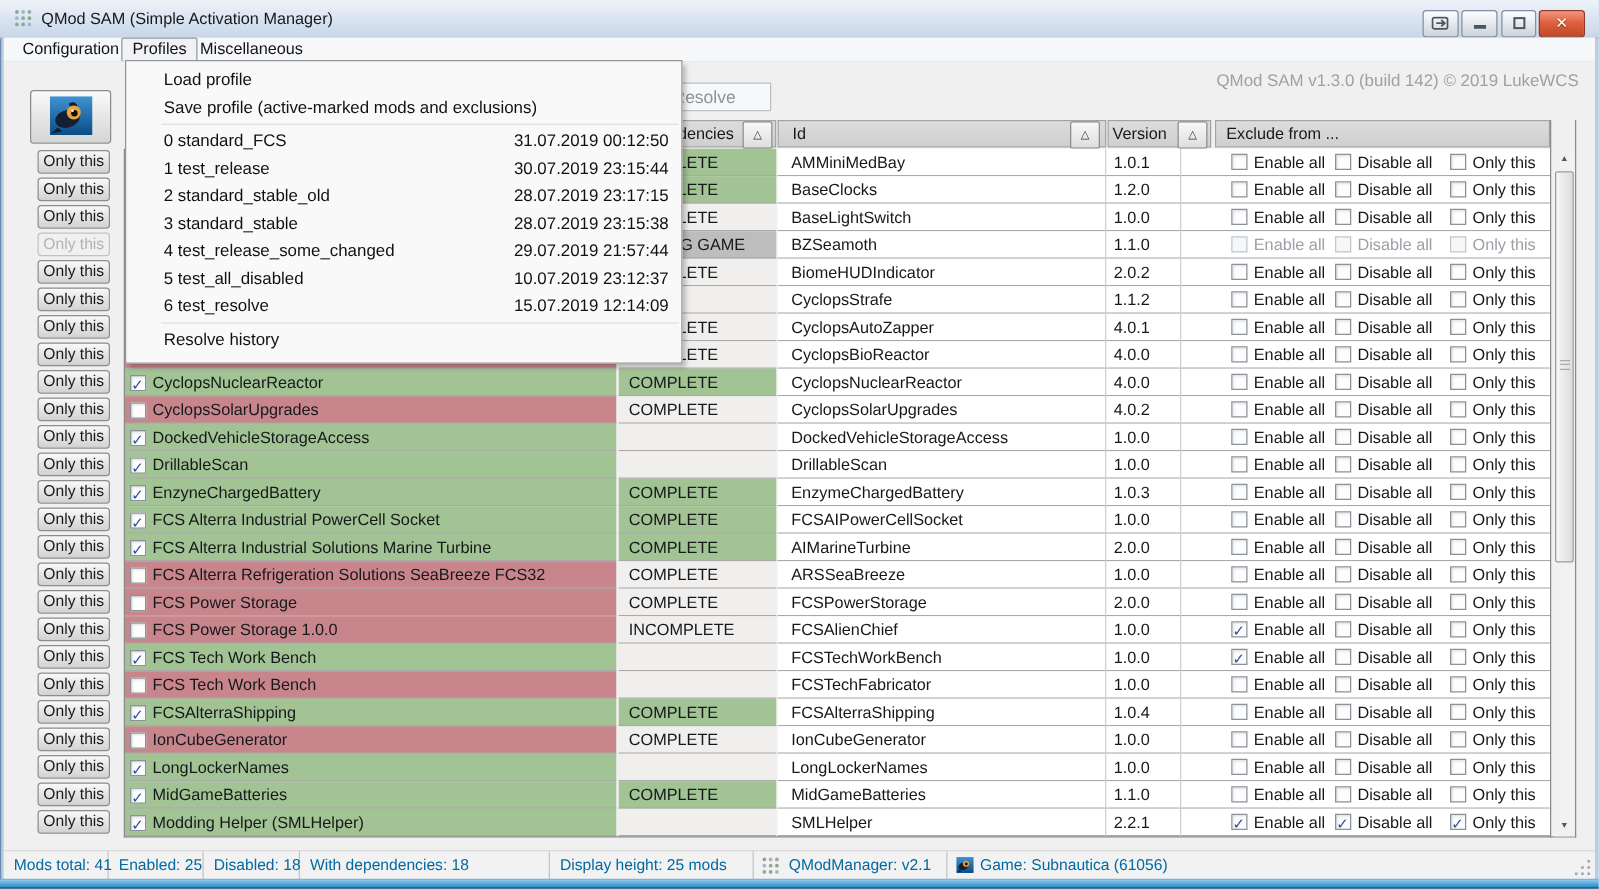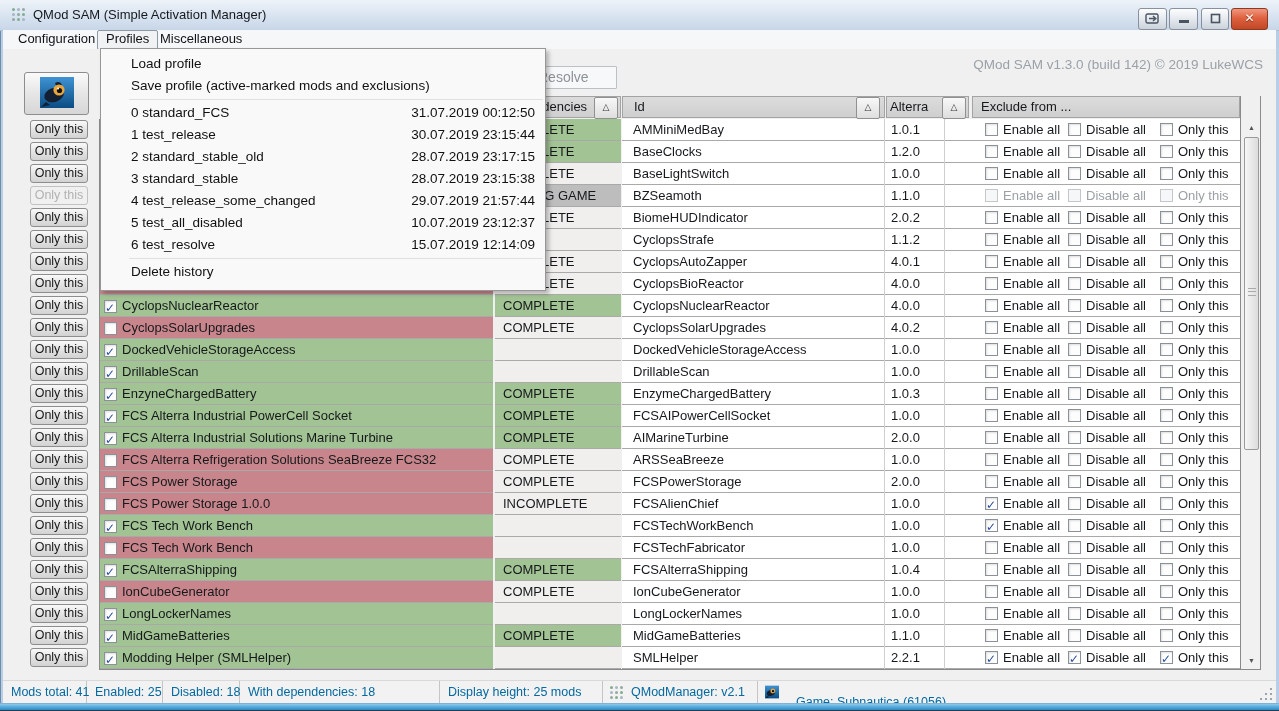--- a/index.html
+++ b/index.html
@@ -163,21 +163,21 @@
         <circle cx="18" cy="11.5" r="1.1" fill="#fdf3da"></circle>
       </svg>
     </div>
 
     <div id="resolve-btn">Resolve</div>
 
     <div class="hdr" style="left:492px;width:126px;padding-left:8px;">Dependencies</div>
     <div class="sort-btn" style="left:591px;"><span>△</span></div>
     <div class="hdr" style="left:619px;width:263px;padding-left:11px;">Id</div>
     <div class="sort-btn" style="left:853px;"><span>△</span></div>
-    <div class="hdr" style="left:883px;width:83px;padding-left:3px;">Alterra</div>
+    <div class="hdr" style="left:883px;width:83px;padding-left:3px;">Version</div>
     <div class="sort-btn" style="left:939px;"><span>△</span></div>
     <div class="hdr" style="left:969px;width:268px;padding-left:8px;">Exclude from ...</div>
 
     <div id="rows">
         <div class="row" style="top: 70px;">
           <div class="only-btn">Only this</div>
           <div class="cell name-cell none"></div>
           <div class="cell dep-cell dep-green">COMPLETE</div>
           <div class="cell right-cell">
             <span class="id-text">AMMiniMedBay</span>
@@ -503,21 +503,21 @@
       <div class="pm-item">Save profile (active-marked mods and exclusions)</div>
       <div class="pm-sep"></div>
       <div class="pm-item">0 standard_FCS<span class="pm-date">31.07.2019 00:12:50</span></div>
       <div class="pm-item">1 test_release<span class="pm-date">30.07.2019 23:15:44</span></div>
       <div class="pm-item">2 standard_stable_old<span class="pm-date">28.07.2019 23:17:15</span></div>
       <div class="pm-item">3 standard_stable<span class="pm-date">28.07.2019 23:15:38</span></div>
       <div class="pm-item">4 test_release_some_changed<span class="pm-date">29.07.2019 21:57:44</span></div>
       <div class="pm-item">5 test_all_disabled<span class="pm-date">10.07.2019 23:12:37</span></div>
       <div class="pm-item">6 test_resolve<span class="pm-date">15.07.2019 12:14:09</span></div>
       <div class="pm-sep"></div>
-      <div class="pm-item">Delete history</div>
+      <div class="pm-item">Resolve history</div>
     </div>
 
   <div id="statusbar">
     <div id="sb-simple">
         <div class="sb-seg" style="left: 0px; width: 84px;">
           <span class="sb-text">Mods total: 41</span>
         </div>
         <div class="sb-seg" style="left: 84px; width: 76px;">
           <span class="sb-text">Enabled: 25</span>
         </div>
@@ -552,21 +552,21 @@
           <stop offset="0" stop-color="#3f93d2"></stop>
               <stop offset="1" stop-color="#0b4c84"></stop>
             </linearGradient>
           </defs>
         <rect x="0" y="0" width="34" height="31" fill="url(#pg2)"></rect>
         <path d="M6 25 L1 30 L10 28 Z" fill="#131f33"></path>
         <ellipse cx="14" cy="18" rx="10" ry="7" fill="#131f33" transform="rotate(-18 14 18)"></ellipse>
         <circle cx="19" cy="13" r="6" fill="#e8a63c"></circle>
         <circle cx="19.5" cy="13.5" r="2.8" fill="#101010"></circle>
       </svg>
-      <span class="sb-text" style="left:38px;margin-top:10px;">Game: Subnautica (61056)</span>
+      <span class="sb-text" style="left:26px;">Game: Subnautica (61056)</span>
     </div>
     <div id="sb-grip">
       <i style="right:0;bottom:0;left:9px;top:9px;"></i>
         <i style="left:9px;top:4px;"></i>
         <i style="left:9px;top:-1px;"></i>
       <i style="left:4px;top:9px;"></i>
         <i style="left:4px;top:4px;"></i>
         <i style="left:-1px;top:9px;"></i>
     </div>
   </div>

